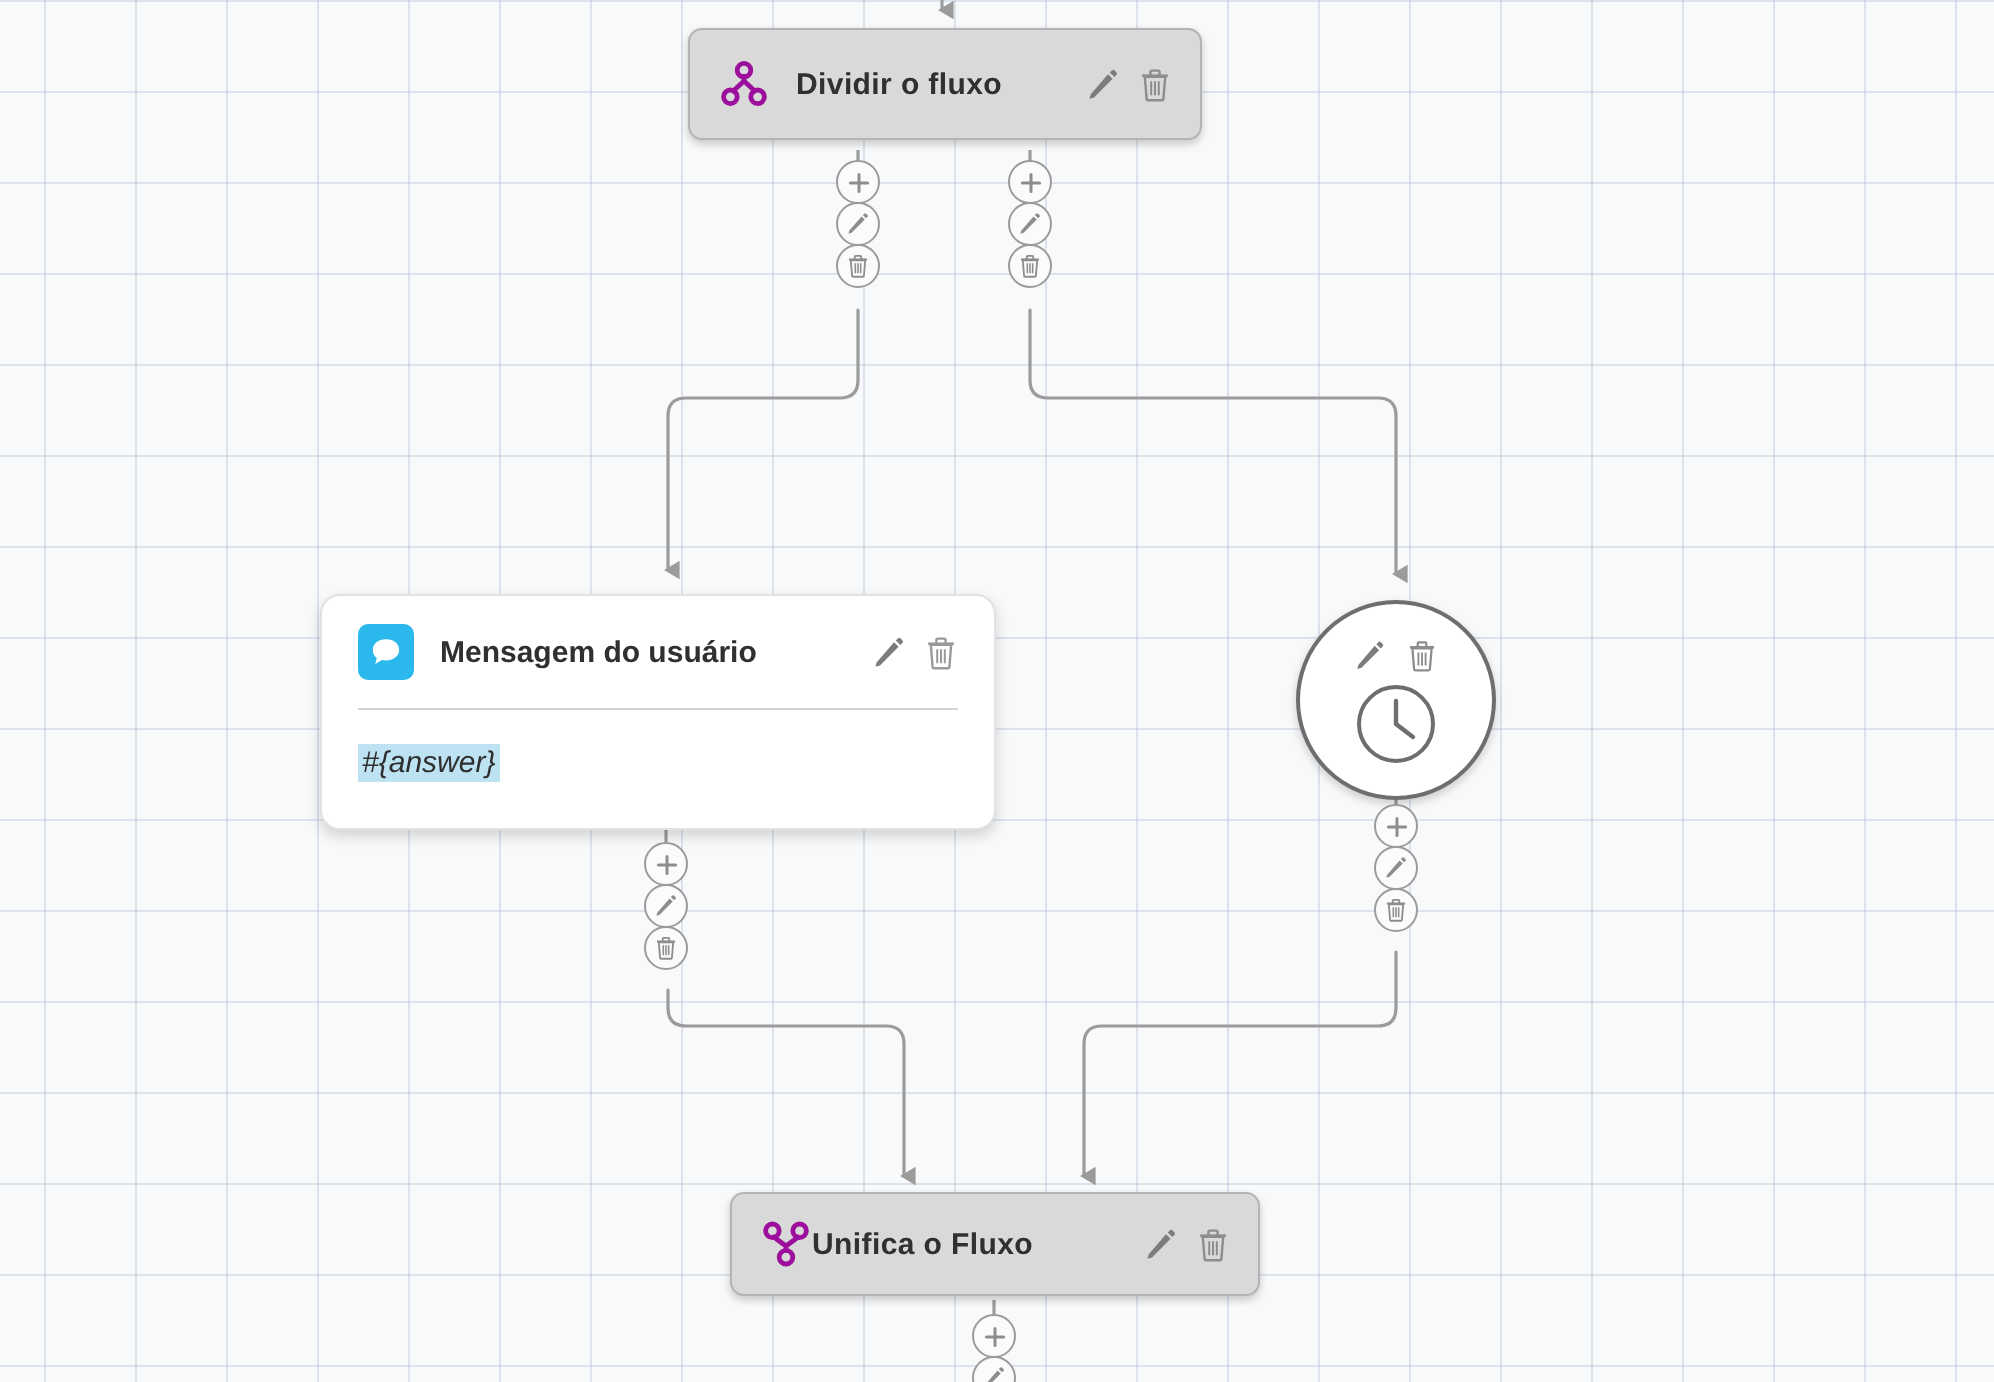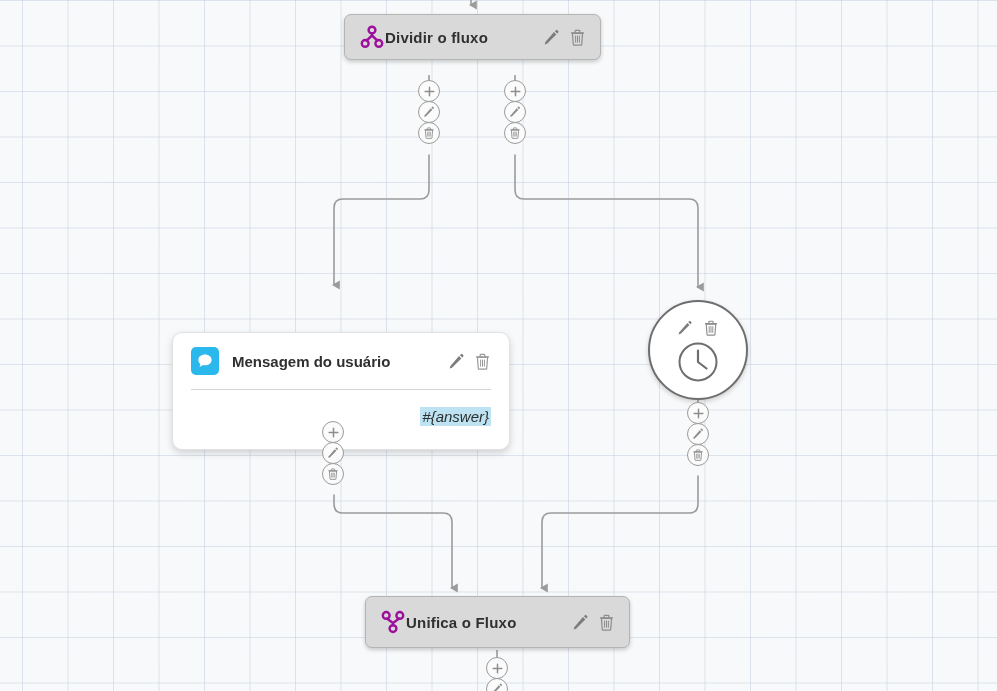--- a/index.html
+++ b/index.html
@@ -111,21 +111,21 @@
   }
   .card-divider {
     height: 1px;
     background: #d5d5d5;
     margin: 14px 18px 0 18px;
   }
   .card-body {
     flex: 1;
     display: flex;
     align-items: center;
-    justify-content: flex-end;
+    justify-content: flex-start;
     padding: 8px 18px 14px 18px;
   }
   .token {
     font-family: "Liberation Sans", sans-serif;
     font-style: italic;
     font-size: 15px;
     color: #2e2e2e;
     background: #bde3f2;
     padding: 1px 2px;
     white-space: nowrap;
@@ -217,21 +217,21 @@
 
     <g>
       <path d="M429,75 L429,81" stroke="#9b9b9b" stroke-width="1.6"></path>
       <path d="M515,75 L515,81" stroke="#9b9b9b" stroke-width="1.6"></path>
       <path d="M333,415 L333,422" stroke="#9b9b9b" stroke-width="1.6"></path>
       <path d="M698,397 L698,403" stroke="#9b9b9b" stroke-width="1.6"></path>
       <path d="M497,650 L497,658" stroke="#9b9b9b" stroke-width="1.6"></path>
     </g>
   </svg>
 
-  <div class="node block-node" style="left:344px; top:14px; width:257px; height:46px;">
+  <div class="node block-node" style="left:344px; top:14px; width:257px; height:56px;gap:13px;">
     <span class="node-icon">
       <svg width="26" height="26" viewBox="0 0 26 26">
         <g stroke="#9c0f9c" stroke-width="2.4" fill="none">
           <path d="M13,8 L13,11.5 M13,11.5 L6.8,17.3 M13,11.5 L19.2,17.3"></path>
         </g>
         <circle cx="13" cy="6.1" r="3.4" fill="none" stroke="#9c0f9c" stroke-width="2.4"></circle>
         <circle cx="6.2" cy="19.4" r="3.4" fill="none" stroke="#9c0f9c" stroke-width="2.4"></circle>
         <circle cx="19.8" cy="19.4" r="3.4" fill="none" stroke="#9c0f9c" stroke-width="2.4"></circle>
       </svg>
     </span>
@@ -249,21 +249,21 @@
           <path d="M3.4,4.4 L13.6,4.4 L12.7,15.4 Q12.7,16.1 12.0,16.1
                    L5.0,16.1 Q4.3,16.1 4.3,15.4 Z" fill="none" stroke="#8d8d8d" stroke-width="1.2"></path>
           <path d="M2.1,3.9 L14.9,3.9" stroke="#8d8d8d" stroke-width="1.4"></path>
           <path d="M6.2,3.7 L6.2,2.0 Q6.2,1.3 6.9,1.3 L10.1,1.3 Q10.8,1.3 10.8,2.0 L10.8,3.7" fill="none" stroke="#8d8d8d" stroke-width="1.2"></path>
           <path d="M6.6,6.6 L6.6,13.6 M8.5,6.6 L8.5,13.6 M10.4,6.6 L10.4,13.6" stroke="#8d8d8d" stroke-width="1"></path>
         </svg>
       </span>
     </span>
   </div>
 
-  <div class="node card-node" style="left:172px; top:297px; width:338px; height:118px;margin-top:35px;">
+  <div class="node card-node" style="left:160px; top:297px; width:338px; height:118px;">
     <div class="card-header">
       <span class="chat-chip">
         <svg width="18" height="18" viewBox="0 0 18 18">
           <path d="M9,2.6 C12.9,2.6 15.6,4.9 15.6,7.9 C15.6,10.9 12.9,13.2 9,13.2
                    C8.3,13.2 7.6,13.1 7.0,13.0 L3.6,15.0 L4.4,12.0
                    C3.0,11.0 2.4,9.6 2.4,7.9 C2.4,4.9 5.1,2.6 9,2.6 Z" fill="#ffffff"></path>
         </svg>
       </span>
       <span class="card-title">Mensagem do usuário</span>
       <span class="node-actions">

